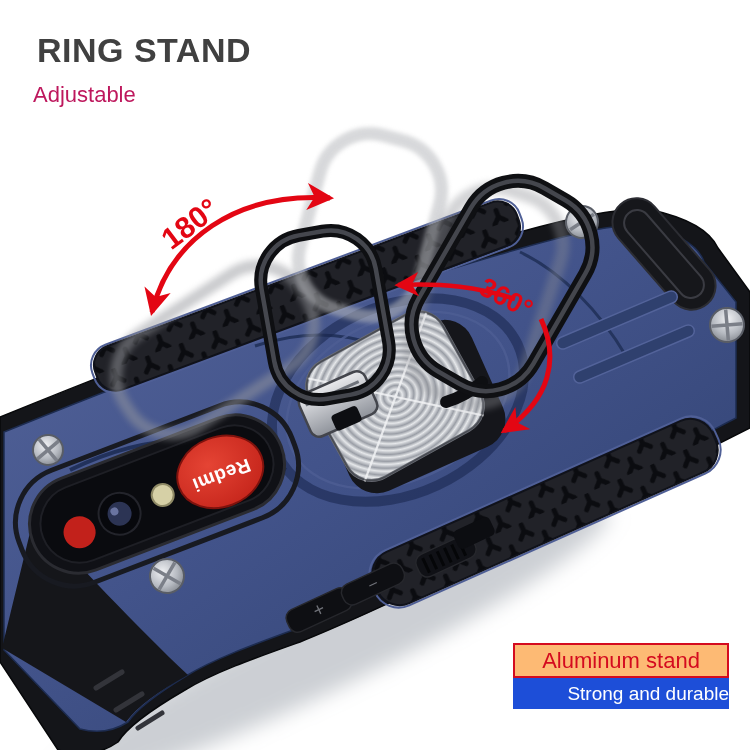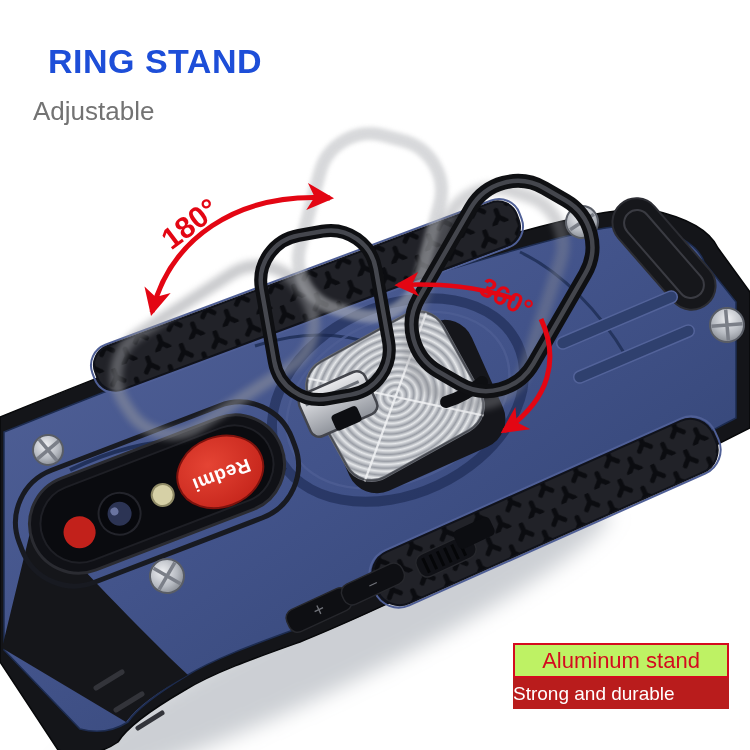--- a/index.html
+++ b/index.html
@@ -1,30 +1,30 @@
 <!DOCTYPE html>
 <html><head>
 <meta charset="utf-8">
 <style>
   html,body{margin:0;padding:0;background:#ffffff;}
   body{width:750px;height:750px;position:relative;overflow:hidden;
        font-family:"Liberation Sans", sans-serif;}
   .hero{position:absolute;left:33px;top:26px;}
-  .hero h1{margin:15px;font-size:34px;line-height:41px;font-weight:bold;
-           color:#1d4ed8;letter-spacing:0.5px;}
+  .hero h1{margin:4px;font-size:34px;line-height:41px;font-weight:bold;
+           color:#404040;letter-spacing:0.5px;}
   .hero h1 span{display:block;}
-  .sub{margin-top:9px;font-size:26px;line-height:29px;color:#737373;}
+  .sub{margin-top:9px;font-size:22px;line-height:29px;color:#be185d;}
   .sub span{display:block;}
   .scene{position:absolute;left:0;top:0;}
   .callout{position:absolute;left:513px;top:643px;width:216px;}
-  .callout .row1{box-sizing:border-box;height:35px;background:#bef264;
+  .callout .row1{box-sizing:border-box;height:35px;background:#fdba74;
       border:2px solid #d40b1f;color:#d40b1f;font-size:22px;line-height:31px;
       text-align:center;}
-  .callout .row2{box-sizing:border-box;height:31px;background:#b91c1c;
-      color:#ffffff;font-size:19px;line-height:31px;text-align:left;}
+  .callout .row2{box-sizing:border-box;height:31px;background:#1d4ed8;
+      color:#ffffff;font-size:19px;line-height:31px;text-align:right;}
 </style>
 </head>
 <body>
 
 <div class="hero">
   <h1>
     <span>RING STAND</span>
   </h1>
   <div class="sub">
     <span>Adjustable</span>

